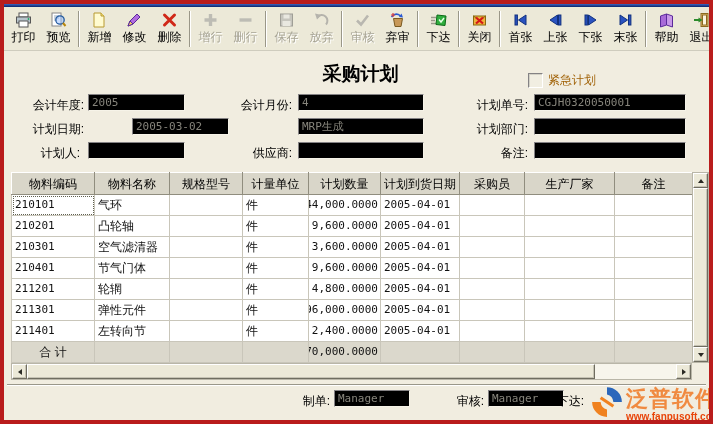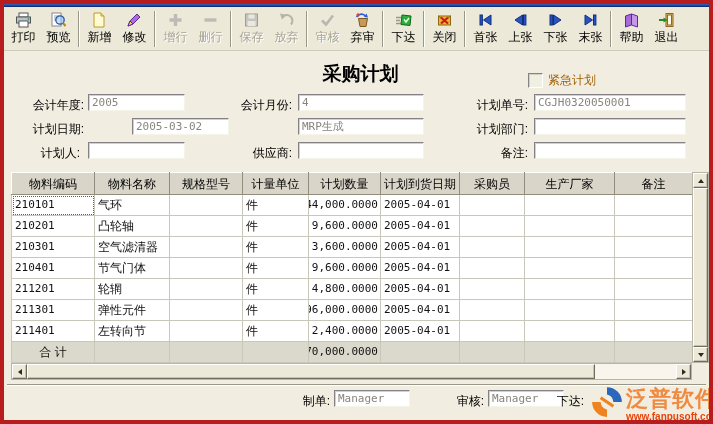--- a/index.html
+++ b/index.html
@@ -20,21 +20,21 @@
        margin:0 2px;flex:0 0 auto;}
   
   .title{position:absolute;top:57px;left:0;width:713px;text-align:center;
        font-size:19px;font-weight:bold;color:#000;}
   .urgent{position:absolute;left:524px;top:68px;display:flex;align-items:center;gap:5px;
        font-size:12px;color:#a16207;}
   .cbx{width:13px;height:13px;background:#f1eee2;border:1px solid;
        border-color:#848284 #fff #fff #848284;box-shadow:inset 1px 1px 0 rgba(0,0,0,.12);}
   
   .flabel{position:absolute;font-size:12px;color:#000;text-align:right;white-space:nowrap;}
-  .fld{position:absolute;height:17px;background:#ffffff;border:1px solid;
+  .fld{position:absolute;height:17px;background:#000000;border:1px solid;
        border-color:#848284 #f6f3e8 #f6f3e8 #848284;
        box-shadow:inset 1px 1px 0 rgba(0,0,0,.18);
        font-family:"DejaVu Sans Mono",monospace;font-size:11px;color:#87857c;
        padding:5px 3px;box-sizing:border-box;outline:none;}
   
   .grid{position:absolute;left:7px;top:168px;border-collapse:collapse;table-layout:fixed;
        background:#fff;font-size:12px;}
   .grid th,.grid td{height:20px;line-height:20px;padding:0 3px;overflow:hidden;
        white-space:nowrap;text-align:left;}
   .grid td{border:1px solid #c9c6ba;color:#111;}
@@ -115,20 +115,28 @@
       <span>新增</span>
     </div>
     <div class="tbtn">
       <span class="ticon">
           <svg width="17" height="16" viewBox="0 0 17 16">
             <polygon points="2,14 4,9 11,2 14,5 7,12" fill="#b06ae0" stroke="#5a2a9a"></polygon>
             <polygon points="2,14 4,9 7,12" fill="#f2d060" stroke="#5a2a9a"></polygon>
           </svg>
         </span>
       <span>修改</span>
+    </div>
+    <div class="tbtn">
+      <span class="ticon">
+          <svg width="17" height="16" viewBox="0 0 17 16">
+            <path d="M3.5 3 L13.5 13 M13.5 3 L3.5 13" stroke="#d02818" stroke-width="3" stroke-linecap="round"></path>
+          </svg>
+        </span>
+      <span>删除</span>
     </div>
     <div class="tsep"></div>
     <div class="tbtn disabled">
       <span class="ticon">
           <svg width="17" height="16" viewBox="0 0 17 16">
             <path d="M8.5 2 v12 M2.5 8 h12" stroke="#9a988a" stroke-width="3.4"></path>
           </svg>
         </span>
       <span>增行</span>
     </div>

